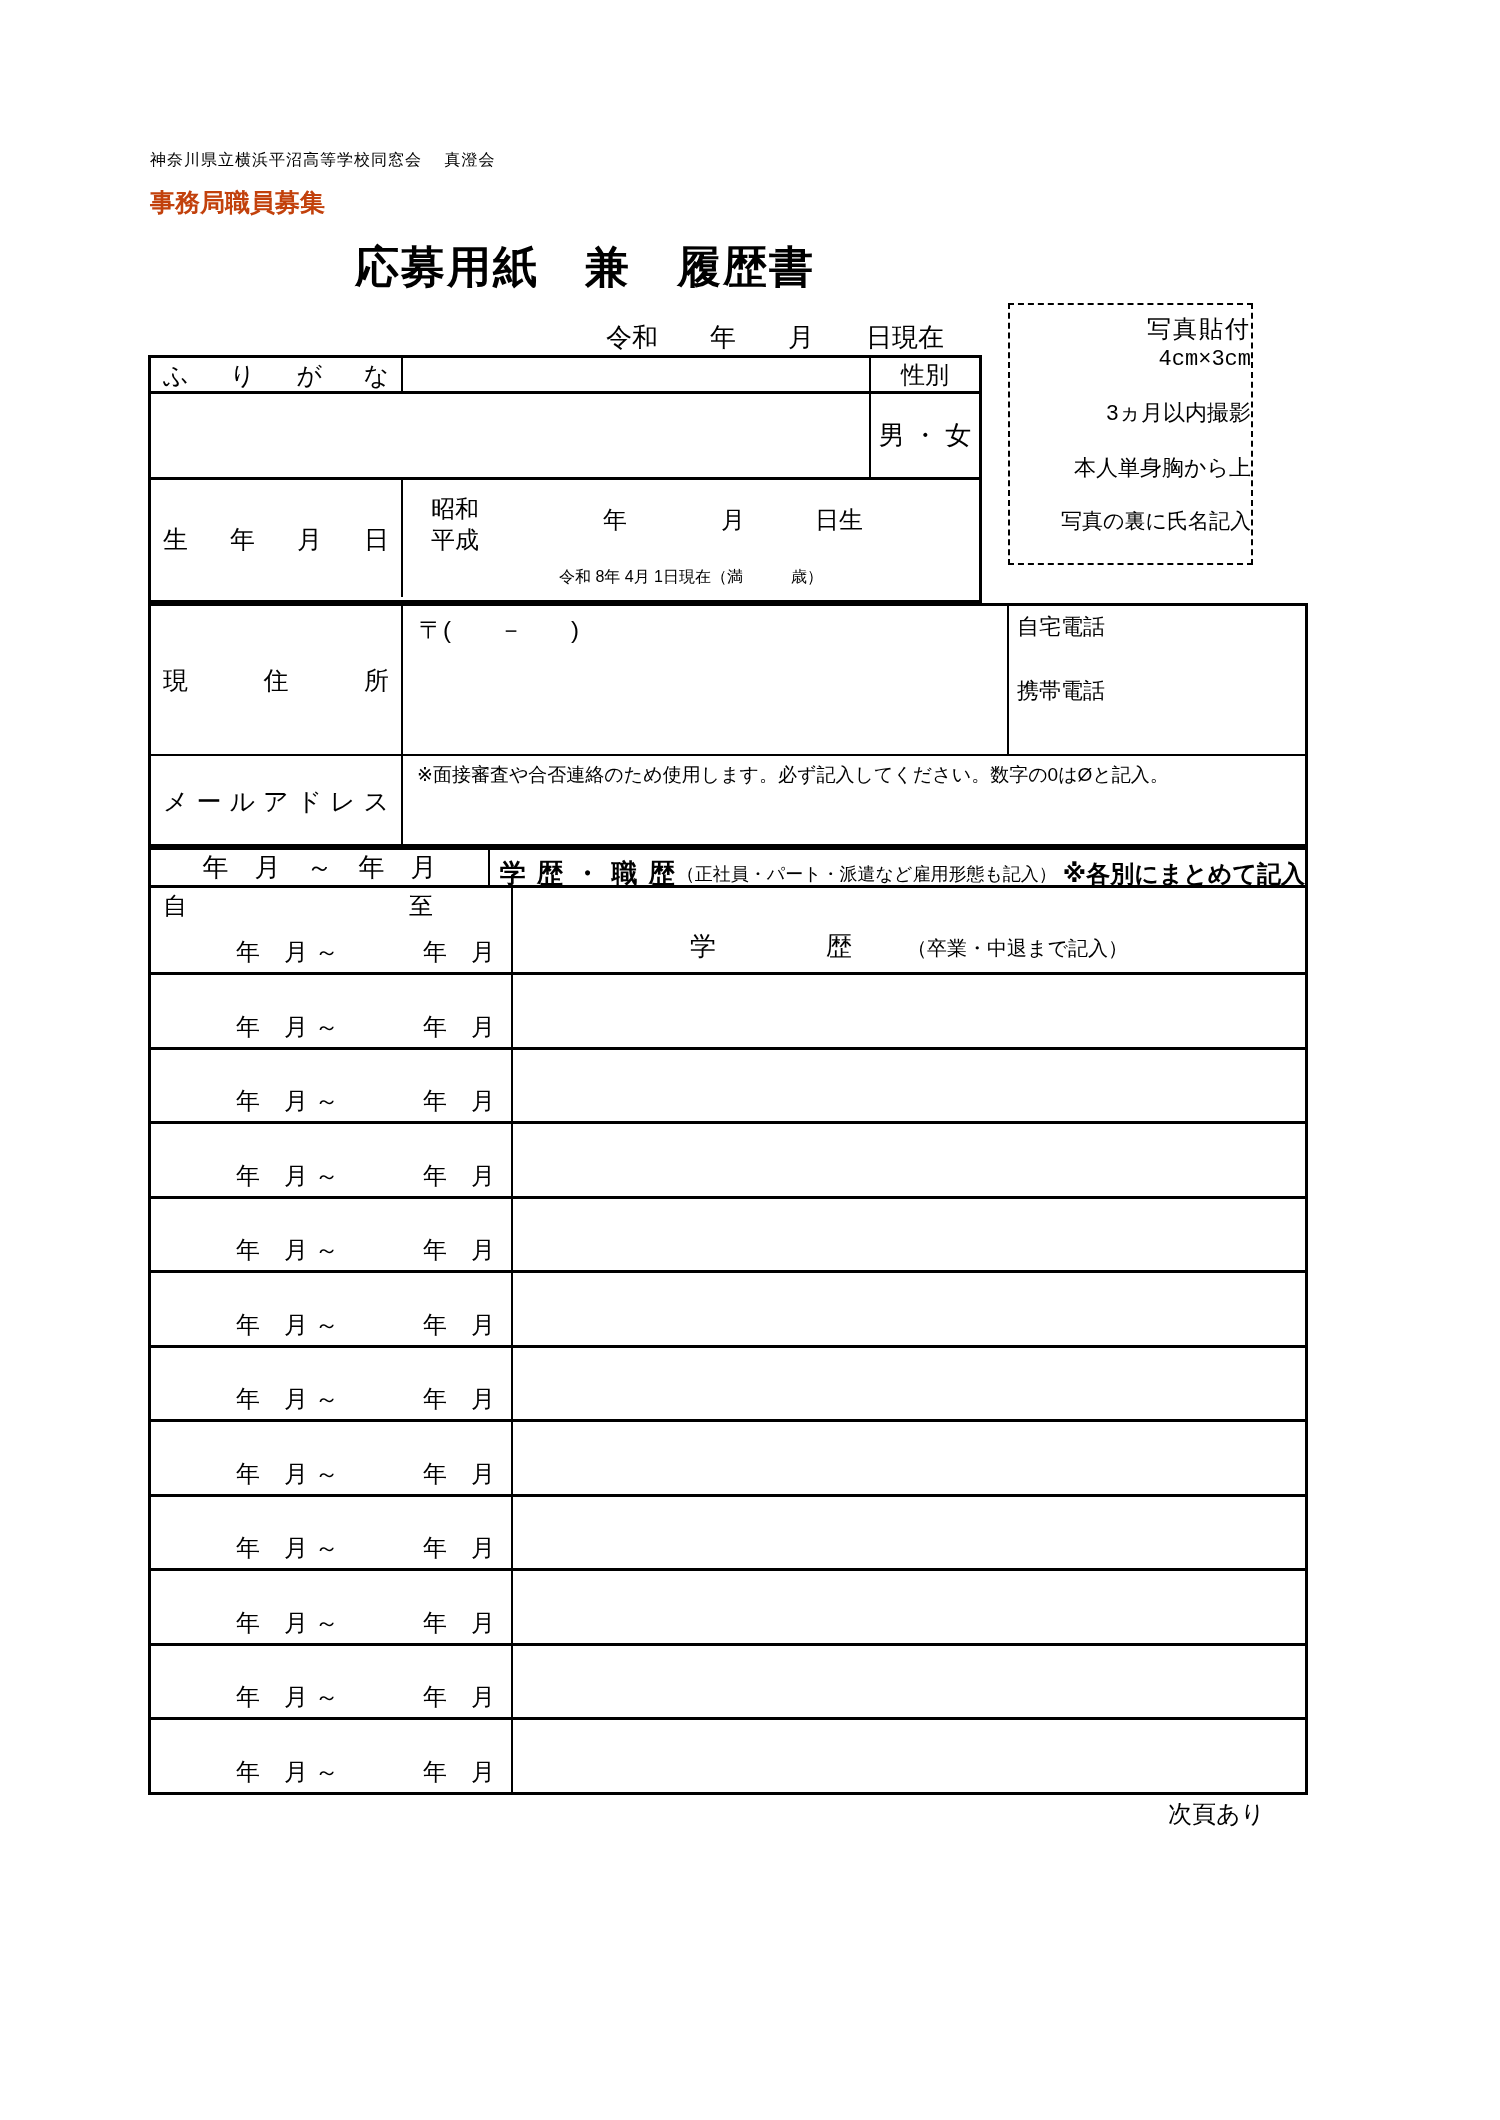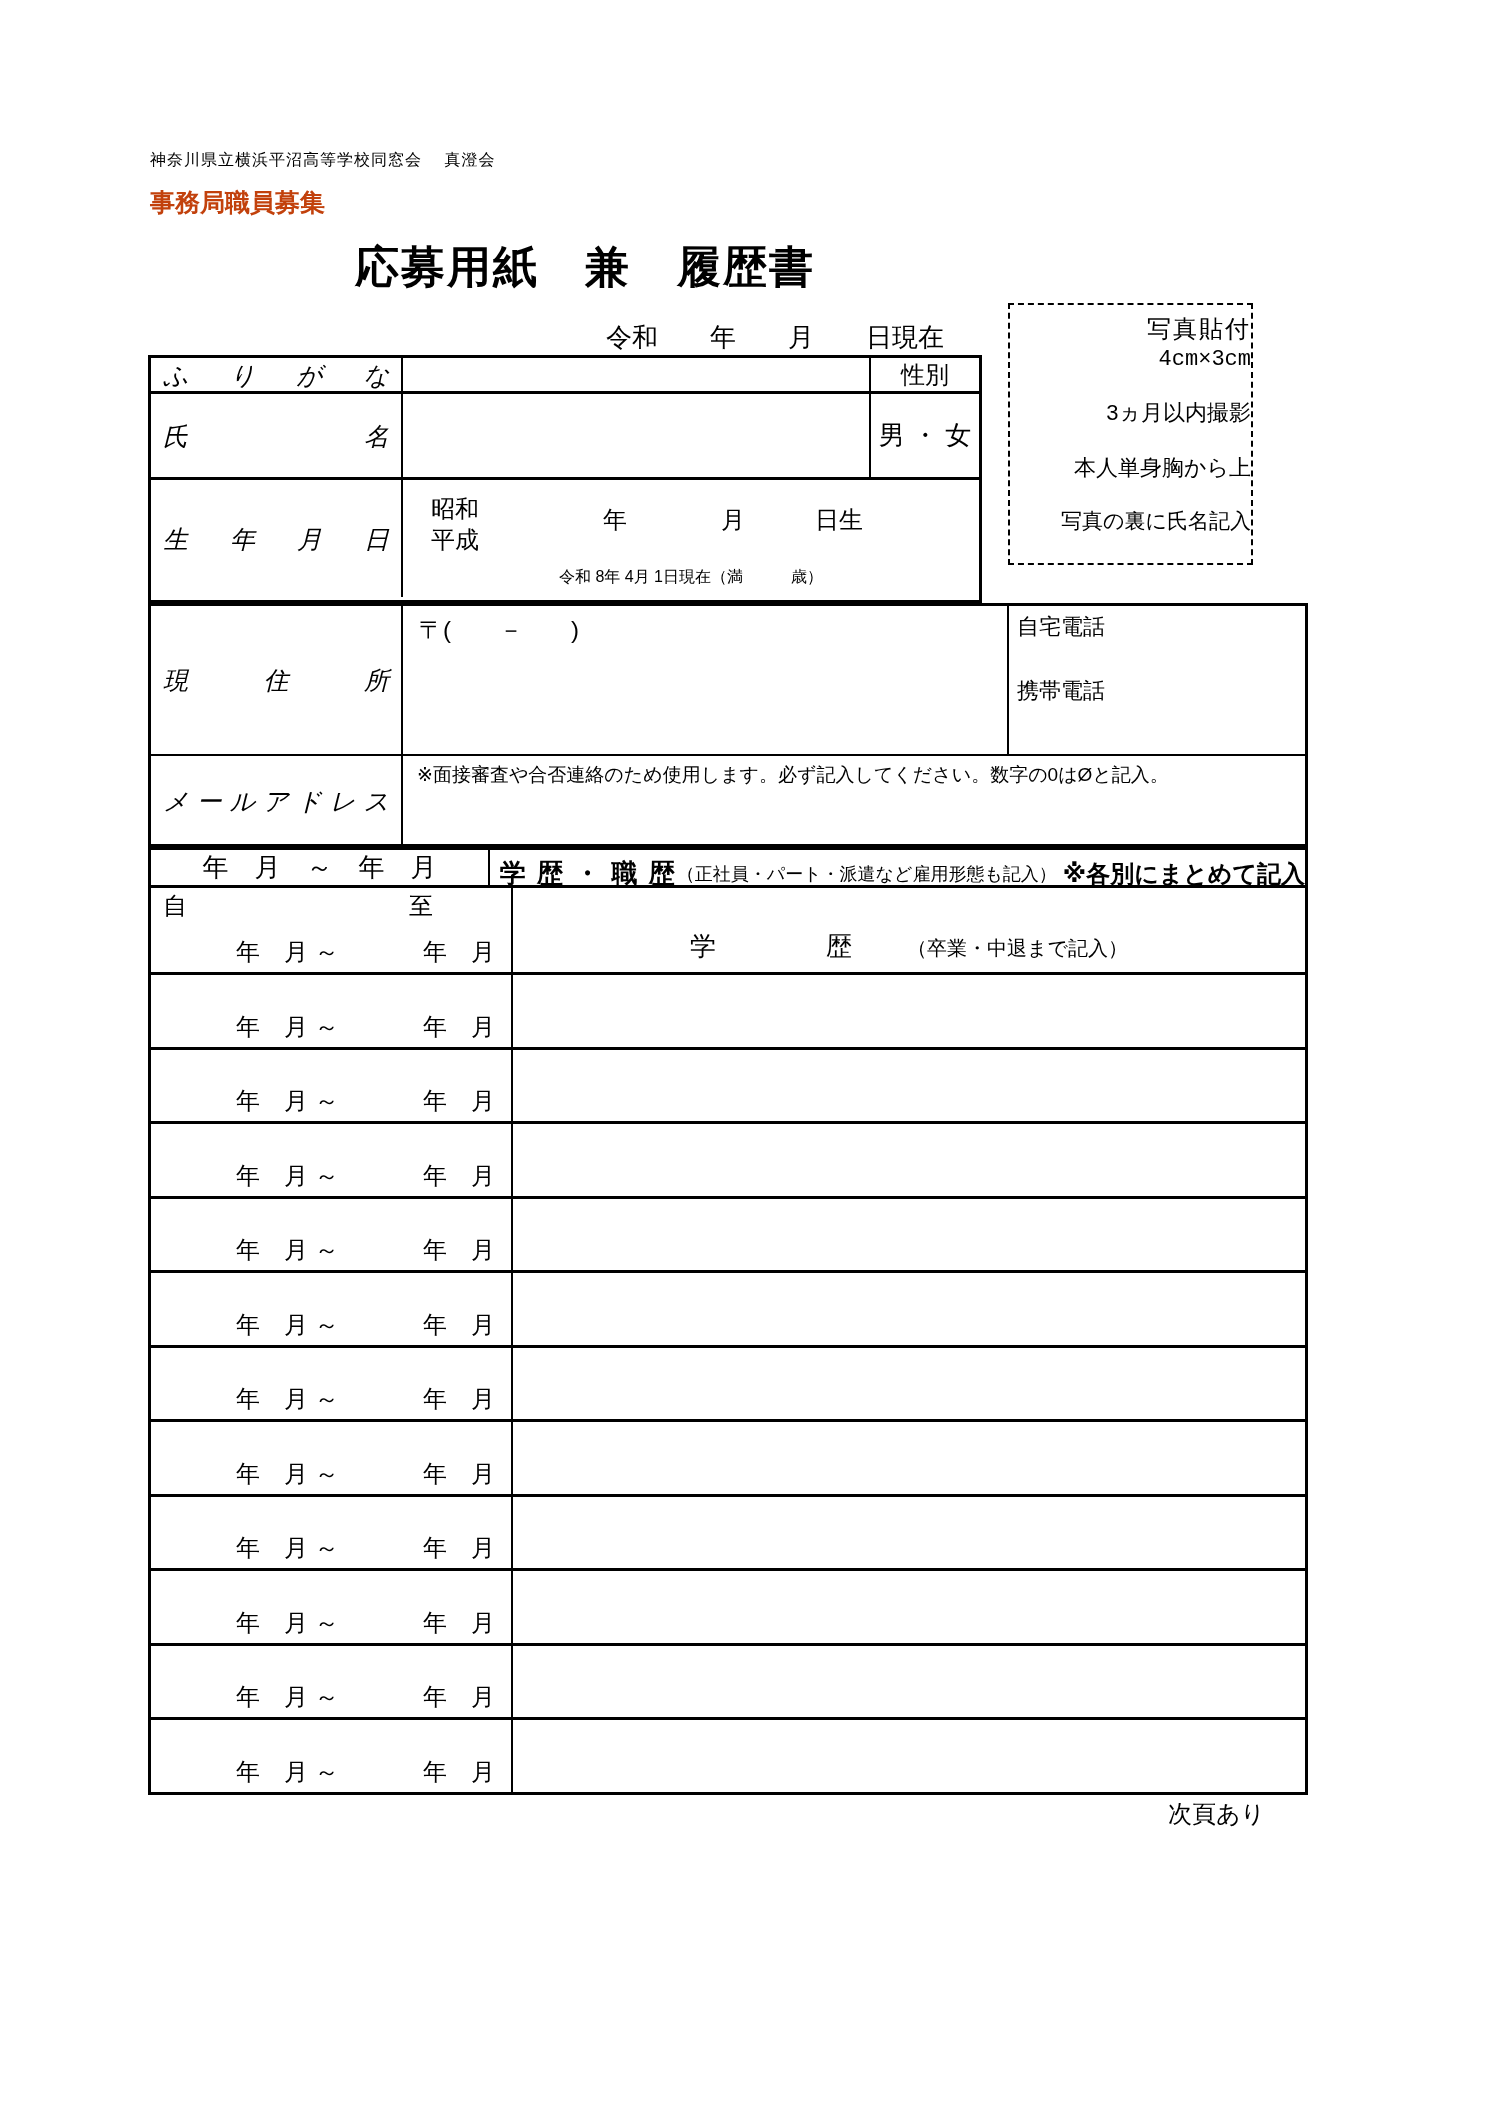--- a/index.html
+++ b/index.html
@@ -28,21 +28,21 @@
   
   .tbl{box-sizing:border-box;border:3px solid #000;}
   .row{box-sizing:border-box;display:flex;}
   .cell{box-sizing:border-box;position:relative;}
   .rb2{border-right:2px solid #000;}
   .lb2{border-left:2px solid #000;}
   .bb2{border-bottom:2px solid #000;}
   .bb3{border-bottom:3px solid #000;}
   .jlabel{
     position:absolute;left:12px;right:12px;top:50%;transform:translateY(-50%);
-    font-size:25px;text-align:justify;text-align-last:justify;font-style:italic;
+    font-size:25px;text-align:justify;text-align-last:justify;
   }
   .ctr{display:flex;align-items:center;justify-content:center;}
   
   .upper-table{left:148px;top:355px;width:834px;height:248px;}
   .u-label{width:252px;}
   .u-input{flex:1;}
   .u-sex{width:110px;}
   
   .lower-block{left:148px;top:603px;width:1160px;height:244px;}
   .l-label{width:252px;}
@@ -106,23 +106,20 @@
     <div class="row bb3" style="height:36px;">
       <div class="cell u-label rb2">
         <div class="jlabel">ふ り が な</div>
       </div>
       <div class="cell u-input"></div>
       <div class="cell u-sex lb2 ctr">
         <span style="font-size:24px;">性別</span>
       </div>
     </div>
     <div class="row bb3" style="height:86px;">
-      <div class="cell u-label rb2">
-        <div class="jlabel">氏 名</div>
-      </div>
       <div class="cell u-input"></div>
       <div class="cell u-sex lb2 ctr">
         <span style="font-size:26px;white-space:pre;">男 ・ 女</span>
       </div>
     </div>
     <div class="row" style="height:117px;">
       <div class="cell u-label rb2">
         <div class="jlabel">生 年 月 日</div>
       </div>
       <div class="cell" style="flex:1;">

